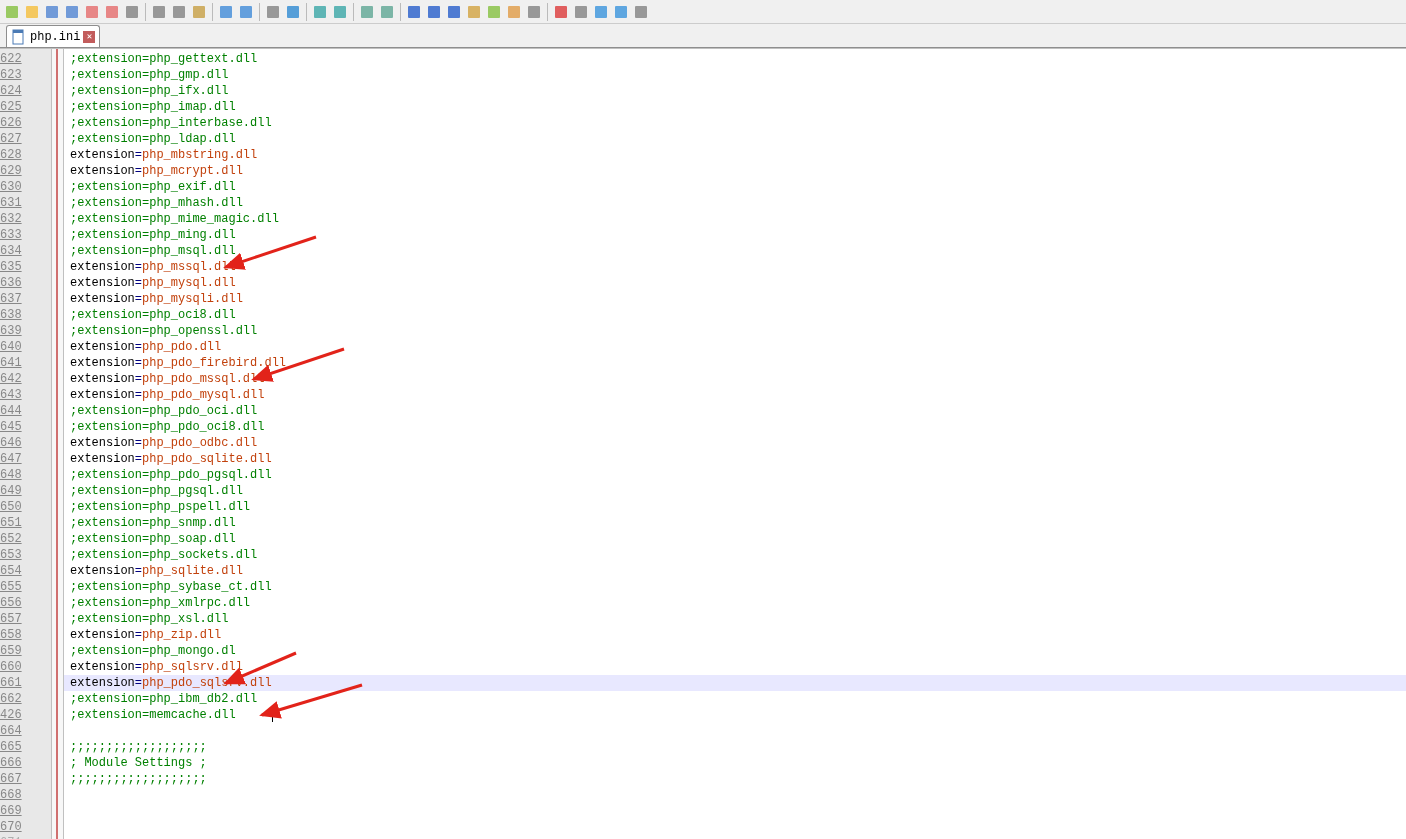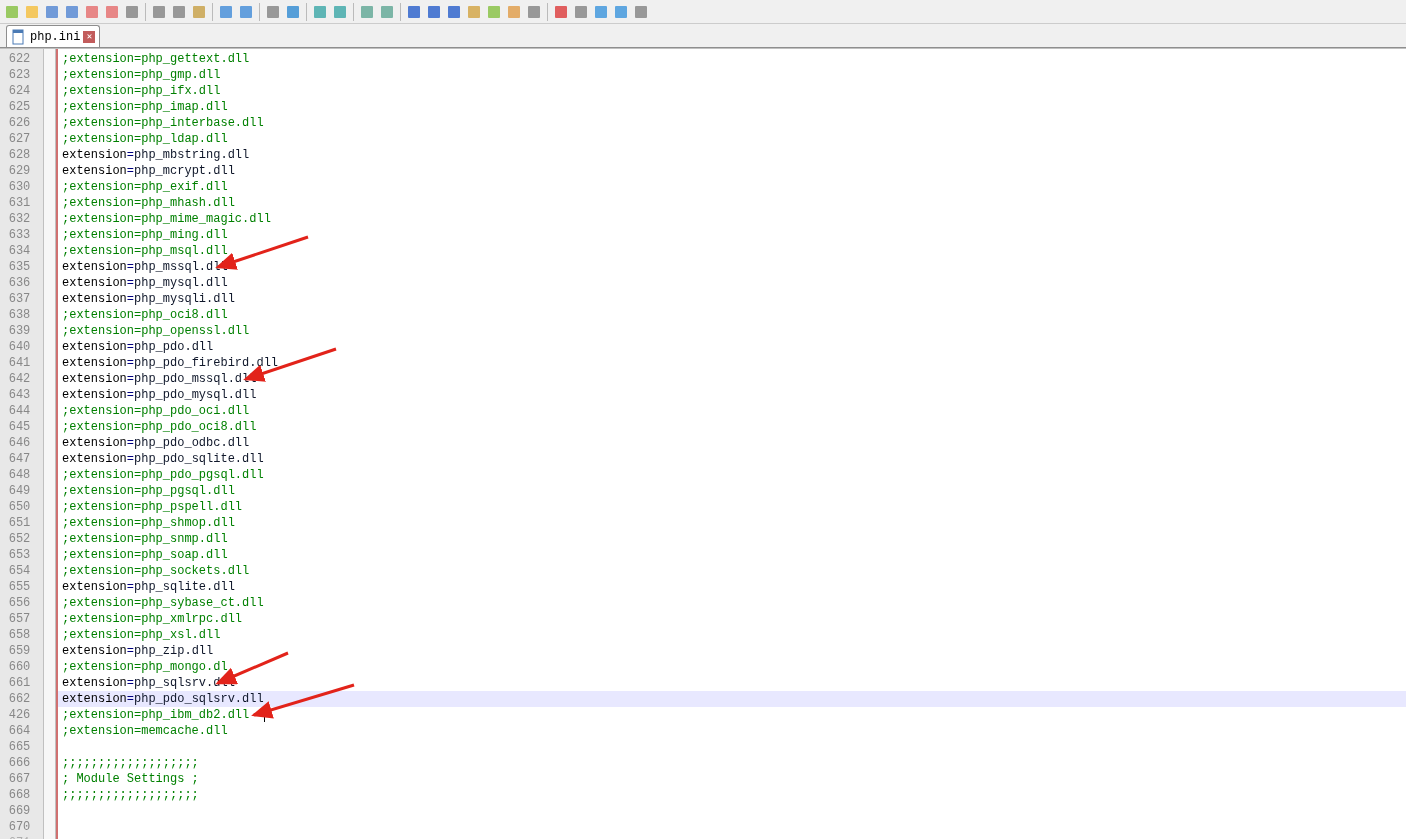--- a/index.html
+++ b/index.html
@@ -58,28 +58,29 @@
       cursor: pointer;
     }
 
     .editor-wrap {
       display: flex;
       position: relative;
       height: calc(839px - 24px - 24px);
       border-top: 1px solid #c0c0c0;
     }
     .gutter {
-      width: 44px;
+      width: 52px;
       background: #e8e8e8;
       color: #888;
       font-family: "Courier New", monospace;
       font-size: 12px;
-      text-align: center;
+      text-align: left;
       padding-top: 2px;
       border-right: 1px solid #c0c0c0;
+      text-decoration: underline;
     }
     .gutter div { height: 16px; line-height: 16px; padding-right: 4px; }
 
     .margin-fold {
       width: 12px;
       background: #f7f7f7;
       border-right: 1px solid #c0c0c0;
     }
 
     .code-area {
@@ -97,21 +98,21 @@
       padding-left: 6px;
     }
     .code-area .line.current {
       background: #e8e8ff;
       font-family: Liberation Mono, monospace;
     }
 
     .comment { color: #008000; }
     .key { color: #000; }
     .eq { color: #000080; }
-    .value { color: #0f172a; margin-top: 28px; }
+    .value { color: #c2410c; margin-top: 28px; }
 
     .red-vbar {
       position: absolute;
       left: 44px;
       top: 0;
       bottom: 0;
       width: 2px;
       background: #d07070;
       z-index: 5;
       margin-left: 12px;
@@ -384,21 +385,20 @@
       <div class="line"><span class="key">extension</span><span class="eq">=</span><span class="value">php_pdo_firebird.dll</span></div>
       <div class="line"><span class="key">extension</span><span class="eq">=</span><span class="value">php_pdo_mssql.dll</span></div>
       <div class="line"><span class="key">extension</span><span class="eq">=</span><span class="value">php_pdo_mysql.dll</span></div>
       <div class="line"><span class="comment">;extension=php_pdo_oci.dll</span></div>
       <div class="line"><span class="comment">;extension=php_pdo_oci8.dll</span></div>
       <div class="line"><span class="key">extension</span><span class="eq">=</span><span class="value">php_pdo_odbc.dll</span></div>
       <div class="line"><span class="key">extension</span><span class="eq">=</span><span class="value">php_pdo_sqlite.dll</span></div>
       <div class="line"><span class="comment">;extension=php_pdo_pgsql.dll</span></div>
       <div class="line"><span class="comment">;extension=php_pgsql.dll</span></div>
       <div class="line"><span class="comment">;extension=php_pspell.dll</span></div>
-      <div class="line"><span class="comment">;extension=php_shmop.dll</span></div>
       <div class="line"><span class="comment">;extension=php_snmp.dll</span></div>
       <div class="line"><span class="comment">;extension=php_soap.dll</span></div>
       <div class="line"><span class="comment">;extension=php_sockets.dll</span></div>
       <div class="line"><span class="key">extension</span><span class="eq">=</span><span class="value">php_sqlite.dll</span></div>
       <div class="line"><span class="comment">;extension=php_sybase_ct.dll</span></div>
       <div class="line"><span class="comment">;extension=php_xmlrpc.dll</span></div>
       <div class="line"><span class="comment">;extension=php_xsl.dll</span></div>
       <div class="line"><span class="key">extension</span><span class="eq">=</span><span class="value">php_zip.dll</span></div>
       <div class="line"><span class="comment">;extension=php_mongo.dl</span></div>
       <div class="line"><span class="key">extension</span><span class="eq">=</span><span class="value">php_sqlsrv.dll</span></div>

